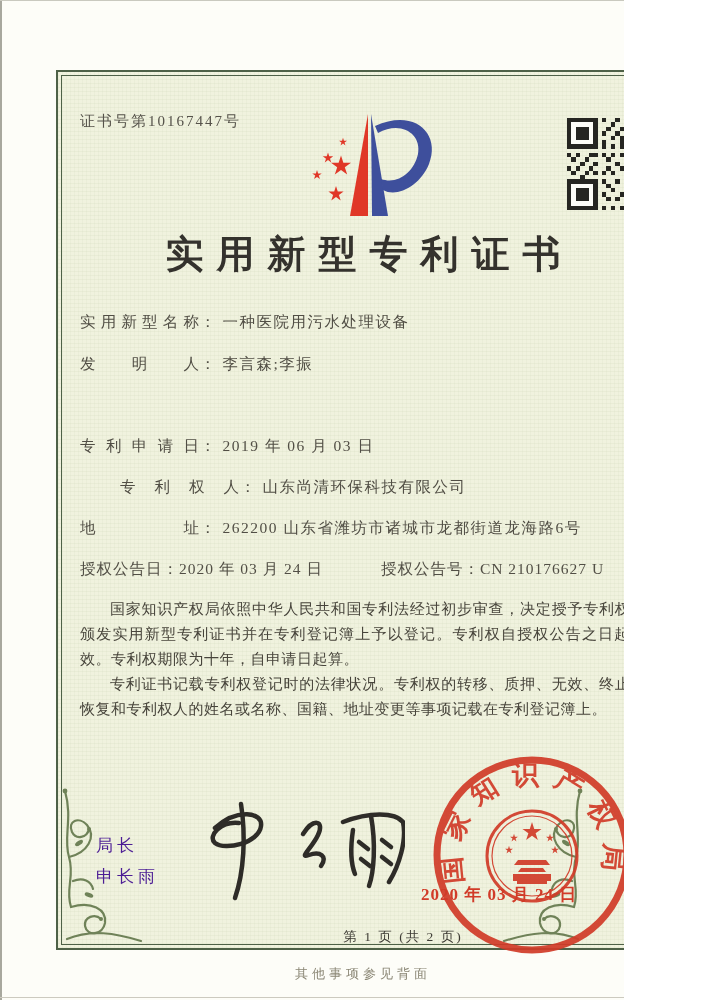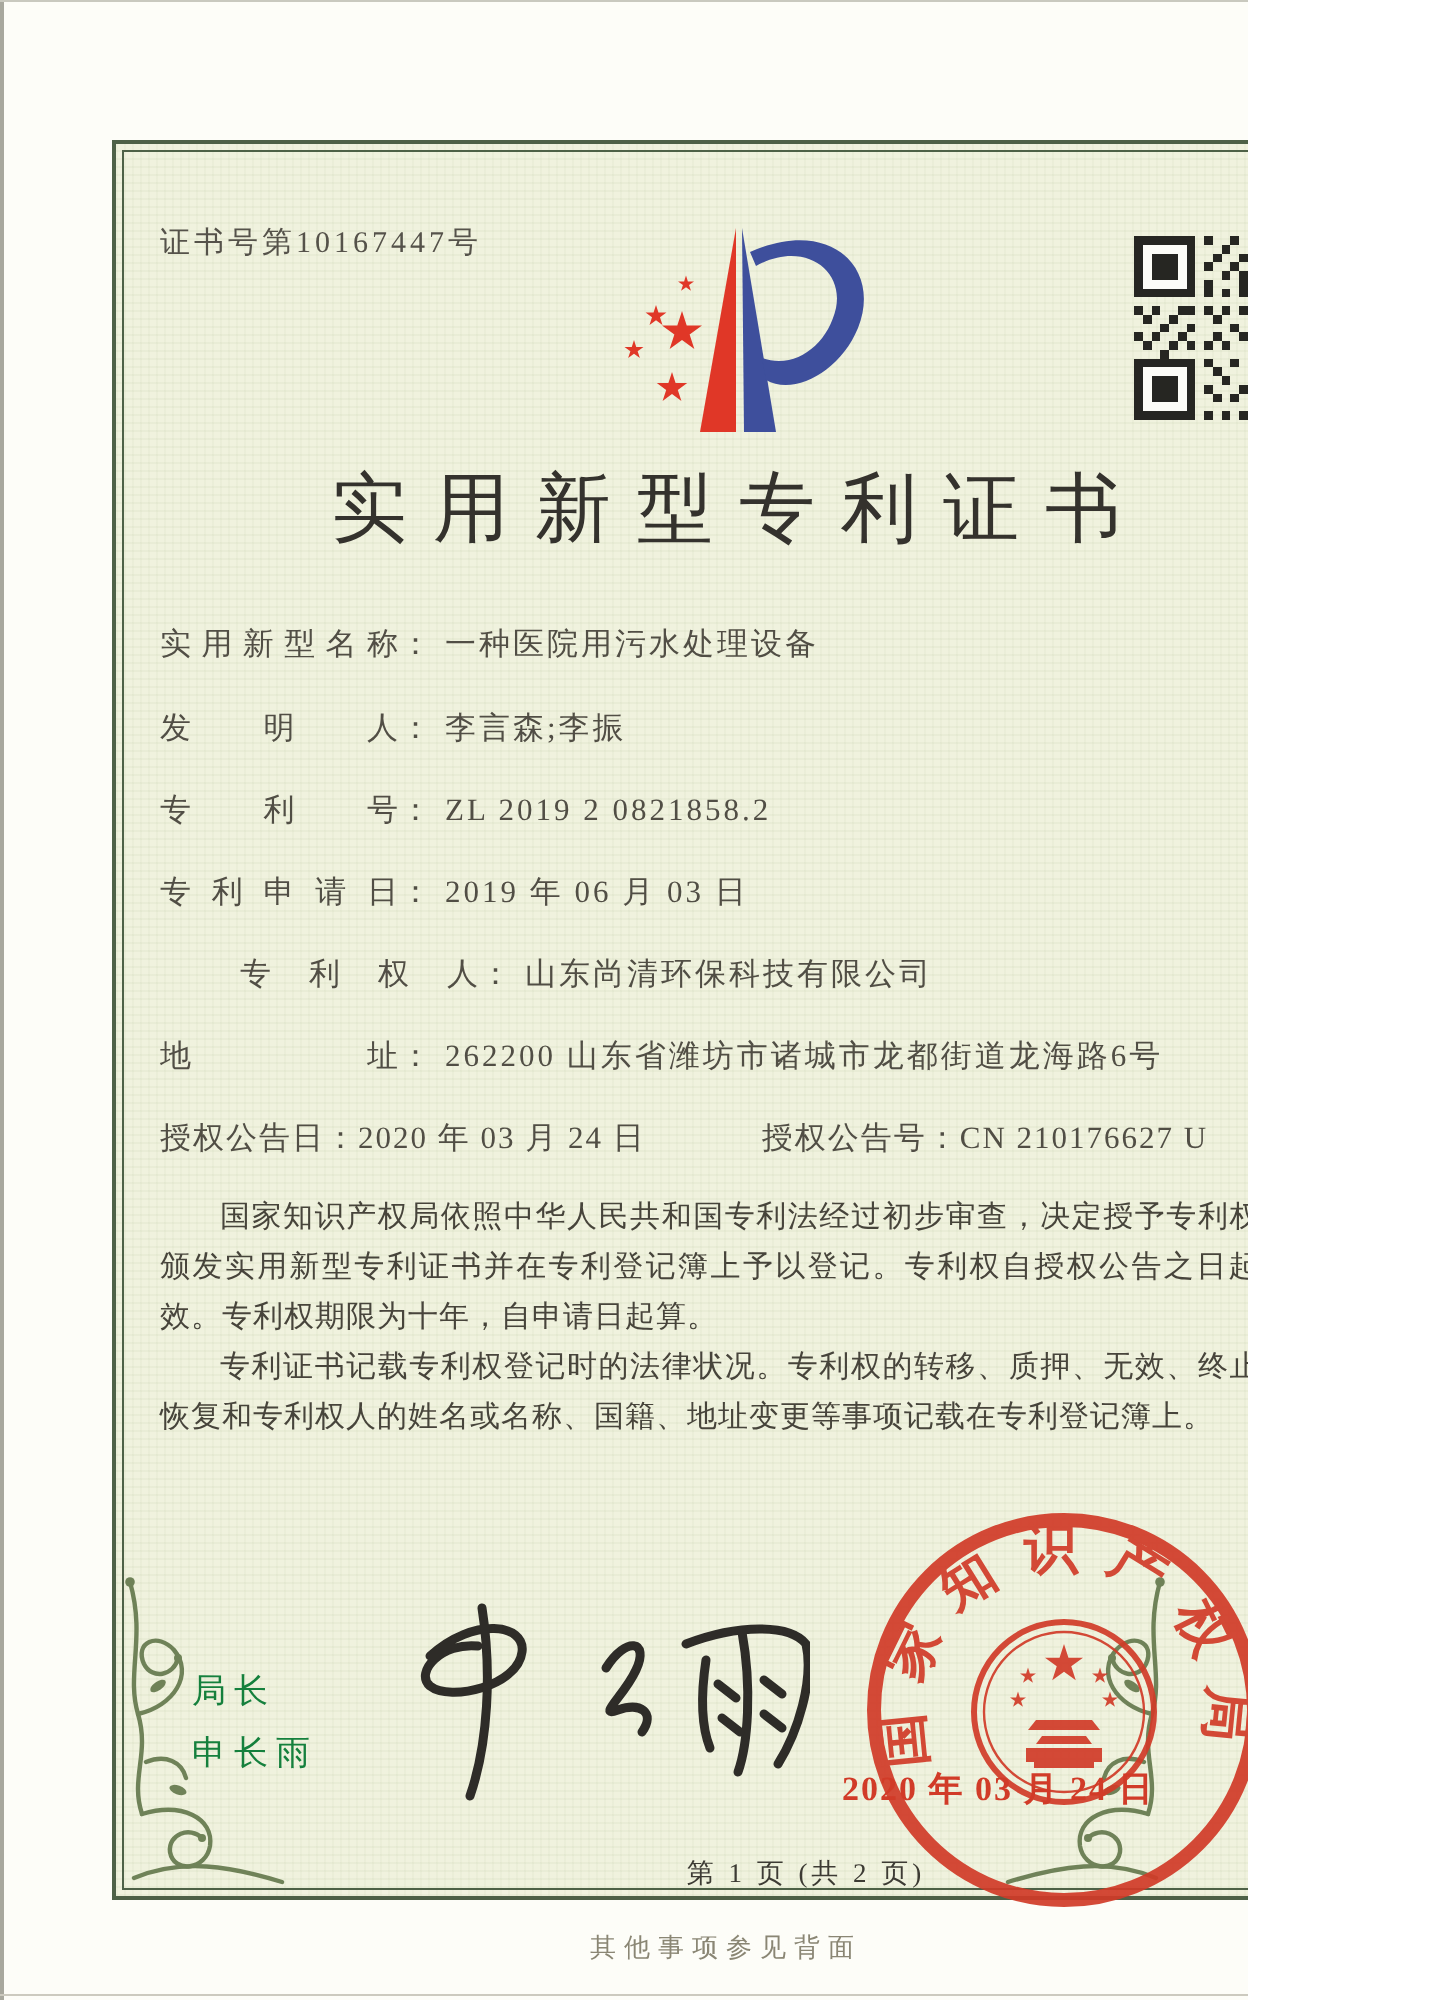--- a/index.html
+++ b/index.html
@@ -18,36 +18,36 @@
            repeating-linear-gradient(0deg, rgba(150,170,120,0.08) 0 1px, transparent 1px 4px),
            repeating-linear-gradient(90deg, rgba(150,170,120,0.06) 0 1px, transparent 1px 4px);}
   .frame-inner{position:absolute;inset:3px;border:1px solid #4e6147;pointer-events:none;}
 
   .cert-no{position:absolute;left:80px;top:112px;font-size:15px;letter-spacing:2px;color:#55524a;}
 
   .logo{position:absolute;left:295px;top:102px;width:150px;height:124px;}
   .qr{position:absolute;left:567px;top:118px;width:92px;height:92px;}
 
   .title{position:absolute;left:0;top:229px;width:726px;text-align:center;
-         font-size:38px;font-weight:400;letter-spacing:13px;text-indent:13px;color:#34322d;}
+         font-size:38px;font-weight:700;letter-spacing:13px;text-indent:13px;color:#34322d;}
 
   .field-row{position:absolute;left:80px;font-size:15.5px;color:#514e45;white-space:nowrap;letter-spacing:1px;}
   .f-label{display:inline-block;width:120px;text-align:justify;text-align-last:justify;}
   .f-colon{display:inline-block;margin-right:6px;}
   .f-value{letter-spacing:1.5px;}
   .row-0{top:312px;} .row-1{top:354px;} .row-2{top:395px;} .row-3{top:436px;}
   .row-4{top:477px;margin-left:40px;} .row-5{top:518px;}
   .grant-row{position:absolute;left:80px;top:559px;font-size:15.5px;color:#514e45;white-space:nowrap;letter-spacing:1px;}
   .grant-no-part{margin-left:58px;}
 
   .body-text{position:absolute;left:80px;top:597px;width:566px;font-size:15px;line-height:25px;
              color:#47443b;text-align:justify;letter-spacing:0.5px;}
   .body-text p{margin:0;text-indent:2em;}
 
-  .signer{position:absolute;left:96px;top:830px;font-size:17px;color:#15803d;letter-spacing:4px;line-height:31px;}
+  .signer{position:absolute;left:96px;top:830px;font-size:17px;color:#4c1d95;letter-spacing:4px;line-height:31px;}
   .signature{position:absolute;left:185px;top:788px;width:220px;height:115px;}
 
   .seal{position:absolute;left:429px;top:752px;width:206px;height:206px;opacity:0.92;}
   .seal-date{position:absolute;left:421px;top:883px;font-size:17px;color:#d13b28;letter-spacing:1px;
              font-weight:700;white-space:nowrap;}
 
   .page-num{position:absolute;left:0;top:928px;width:726px;text-align:center;
             font-size:13.5px;letter-spacing:2px;color:#3d3b34;padding-left:40px;}
   .back-note{position:absolute;left:0;top:965px;width:726px;text-align:center;
              font-size:13px;letter-spacing:4px;color:#8a8674;}
@@ -136,23 +136,20 @@
     </g>
   </svg>
 
   <div class="title">实用新型专利证书</div>
 
   <div class="field-row row-0">
     <span class="f-label">实用新型名称</span><span class="f-colon">：</span><span class="f-value">一种医院用污水处理设备</span>
   </div>
   <div class="field-row row-1">
     <span class="f-label">发明人</span><span class="f-colon">：</span><span class="f-value">李言森;李振</span>
-  </div>
-  <div class="field-row row-2">
-    <span class="f-label">专利号</span><span class="f-colon">：</span><span class="f-value">ZL 2019 2 0821858.2</span>
   </div>
   <div class="field-row row-3">
     <span class="f-label">专利申请日</span><span class="f-colon">：</span><span class="f-value">2019 年 06 月 03 日</span>
   </div>
   <div class="field-row row-4">
     <span class="f-label">专利权人</span><span class="f-colon">：</span><span class="f-value">山东尚清环保科技有限公司</span>
   </div>
   <div class="field-row row-5">
     <span class="f-label">地址</span><span class="f-colon">：</span><span class="f-value">262200 山东省潍坊市诸城市龙都街道龙海路6号</span>
   </div>

